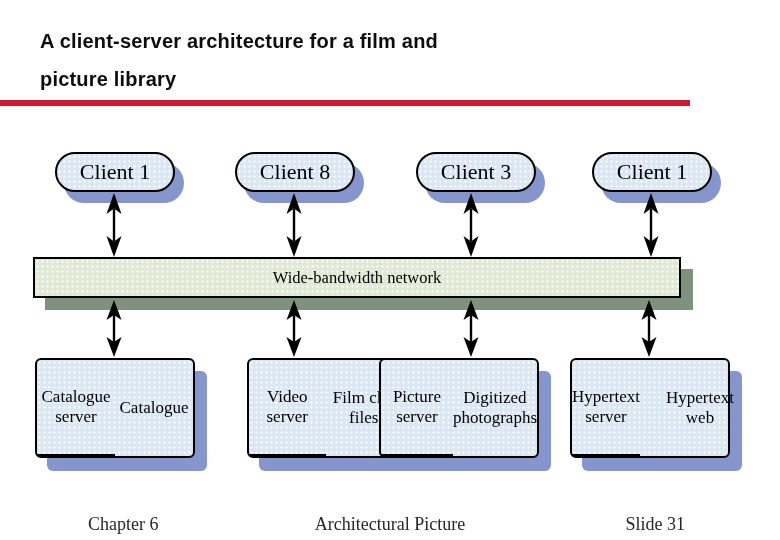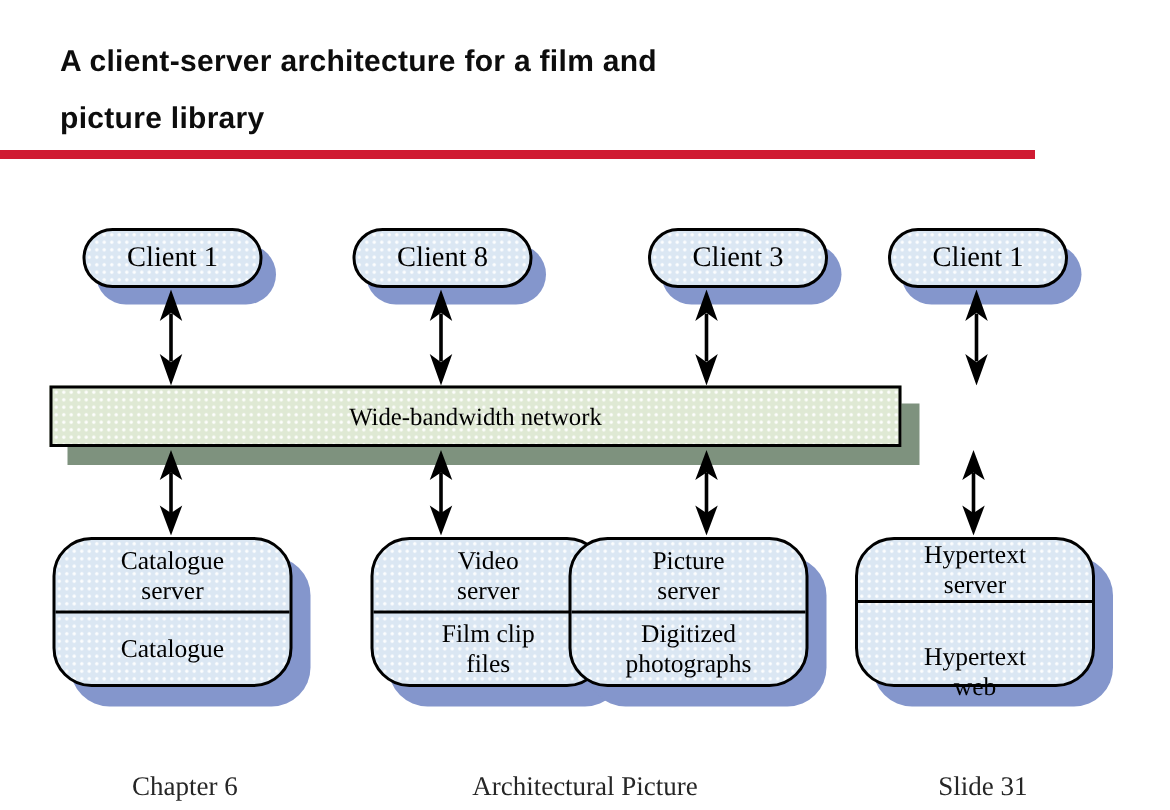--- a/index.html
+++ b/index.html
@@ -31,36 +31,36 @@
     background-color:#dfe9d4;
     background-image:radial-gradient(rgba(255,255,255,0.95) 0.8px, rgba(255,255,255,0) 1.4px);
     background-size:5px 5px;
   }
 
   .client-box {
     position:absolute; top:152px; width:120px; height:40px; box-sizing:border-box;
     border:2px solid #000; border-radius:20px;
     box-shadow:9px 11px 0 #8496cc;
     display:flex; align-items:center; justify-content:center;
-    font-size:19px; color:#000;
+    font-size:22px; color:#000;
   }
 
   .network-bar {
-    position:absolute; left:33px; top:257px; width:568px; height:41px; box-sizing:border-box;
+    position:absolute; left:33px; top:257px; width:648px; height:41px; box-sizing:border-box;
     border:2px solid #000;
     box-shadow:12px 12px 0 #7e927e;
     display:flex; align-items:center; justify-content:center;
     font-size:16.5px; color:#000;
   }
 
   .server-box {
     position:absolute; top:358px; height:100px; box-sizing:border-box;
-    border:2px solid #000; border-radius:26px;
+    border:2px solid #000; border-radius:6px;
     box-shadow:12px 13px 0 #8496cc;
-    display:flex; flex-direction:column;
+    display:flex; flex-direction:row;
     font-size:17px; color:#000;
   }
   .server-top {
     flex:1; border-bottom:2px solid #000;
     display:flex; align-items:center; justify-content:center;
   }
   .server-bottom {
     flex:1; display:flex; align-items:center; justify-content:center;
   }
   .wrap2 { white-space:pre-line; text-align:center; line-height:20px; }
@@ -85,21 +85,21 @@
   <h1 class="slide-title">A client-server architecture for a film and
 picture library</h1>
   <div class="red-rule"></div>
 
   <div class="client-box tex-blue" style="left:55px;">
     <span>Client 1</span>
   </div>
   <div class="client-box tex-blue" style="left:235px;">
     <span>Client 8</span>
   </div>
-  <div class="client-box tex-blue" style="left:432px;">
+  <div class="client-box tex-blue" style="left:416px;">
     <span>Client 3</span>
   </div>
   <div class="client-box tex-blue" style="left:592px;">
     <span>Client 1</span>
   </div>
 
   <div class="network-bar tex-green">
     <span>Wide-bandwidth network</span>
   </div>
 

